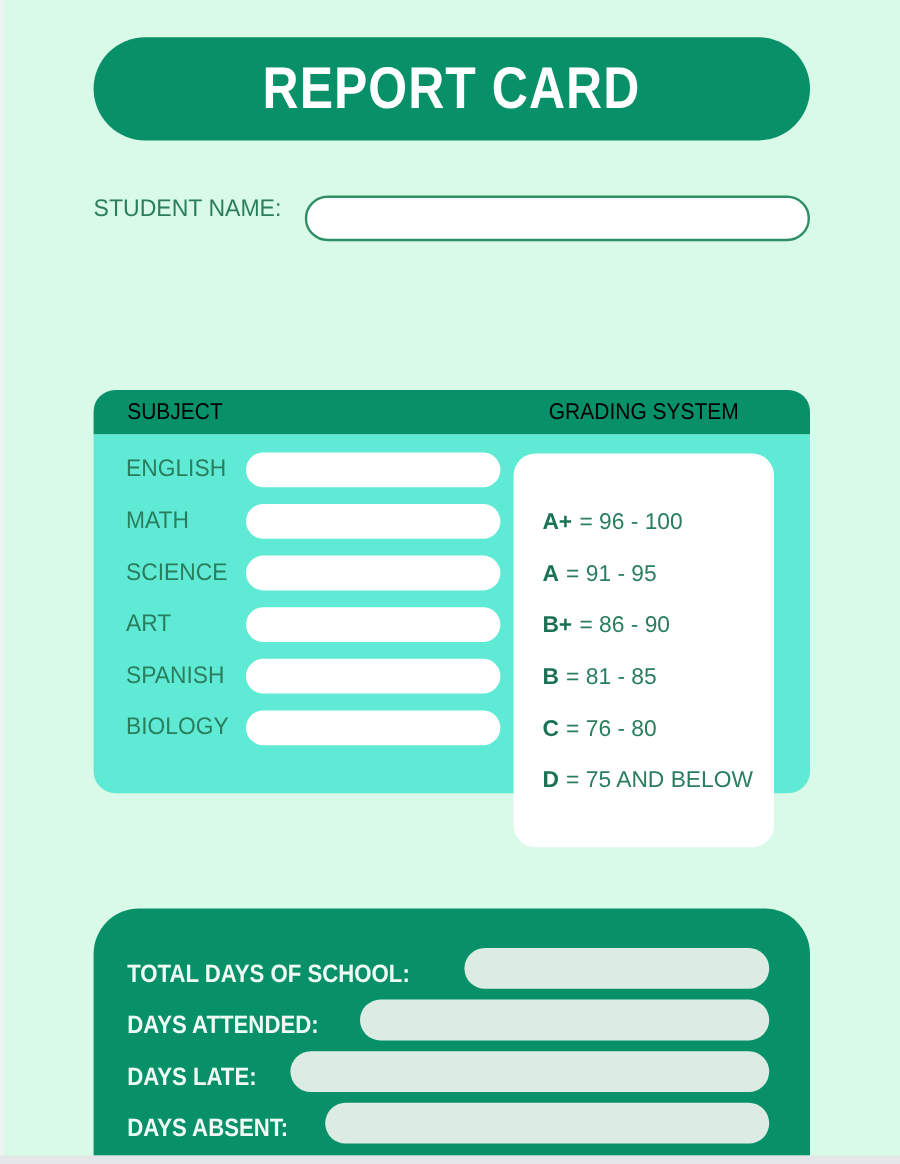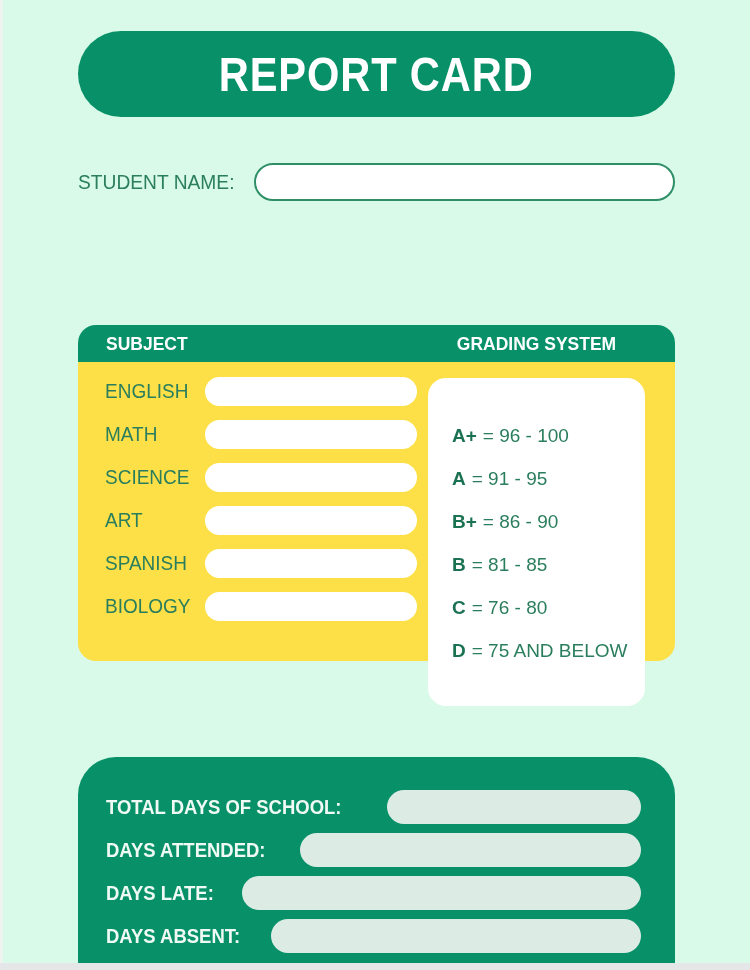--- a/index.html
+++ b/index.html
@@ -42,21 +42,20 @@
   }
 
   
   .info-rows {
     position: absolute;
     left: 78px; top: 163px;
     width: 597px;
   }
   .info-row {
     display: flex;
-    align-items: center;
     height: 38px;
     margin-bottom: 10px;
   }
   .info-row .lbl {
     color: var(--textgreen);
     font-size: 20px;
     margin-right: 13px;
     white-space: nowrap;
     transform: scaleX(0.96);
     transform-origin: left center;
@@ -78,22 +77,22 @@
   .table {
     position: absolute;
     left: 78px; top: 325px;
     width: 597px;
   }
   .table-header {
     position: relative;
     height: 37px;
     background: var(--green);
     border-radius: 18px 18px 0 0;
-    color: #ffffff;
-    font-weight: bold;
+    color: #000000;
+    font-weight: normal;
     font-size: 19px;
   }
   .table-header .th-left {
     position: absolute;
     left: 28px; top: 0;
     line-height: 37px;
     display: inline-block;
     transform: scaleX(0.92);
     transform-origin: left center;
   }
@@ -102,21 +101,21 @@
     left: 350px; top: 0;
     width: 217px;
     text-align: center;
     line-height: 37px;
     display: inline-block;
     transform: scaleX(0.92);
   }
   .table-body {
     position: relative;
     height: 299px;
-    background: #fde047;
+    background: #5eead4;
     border-radius: 0 0 18px 18px;
     padding-top: 15px;
   }
   .subject-row {
     display: flex;
     align-items: center;
     height: 29px;
     margin: 0 0 14px 27px;
   }
   .subject-row .subj {
@@ -166,21 +165,21 @@
   .attendance {
     position: absolute;
     left: 78px; top: 757px;
     width: 597px; height: 206px;
     background: var(--green);
     border-radius: 38px 38px 0 0;
     padding: 33px 34px 0 28px;
   }
   .att-row {
     display: flex;
-    align-items: center;
+    align-items: flex-end;
     height: 34px;
     margin-bottom: 9px;
   }
   .att-row .lbl {
     color: #f0faf5;
     font-weight: bold;
     font-size: 21px;
     margin-right: 13px;
     white-space: nowrap;
     transform: scaleX(0.88);

